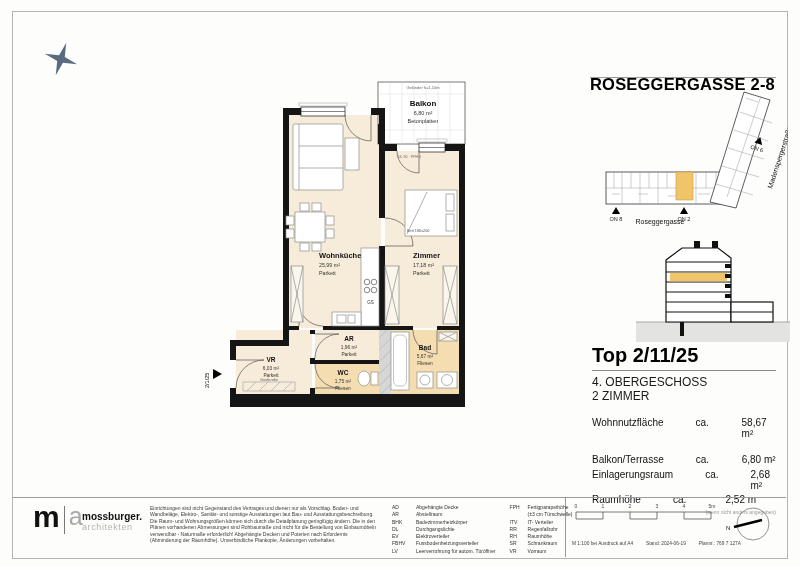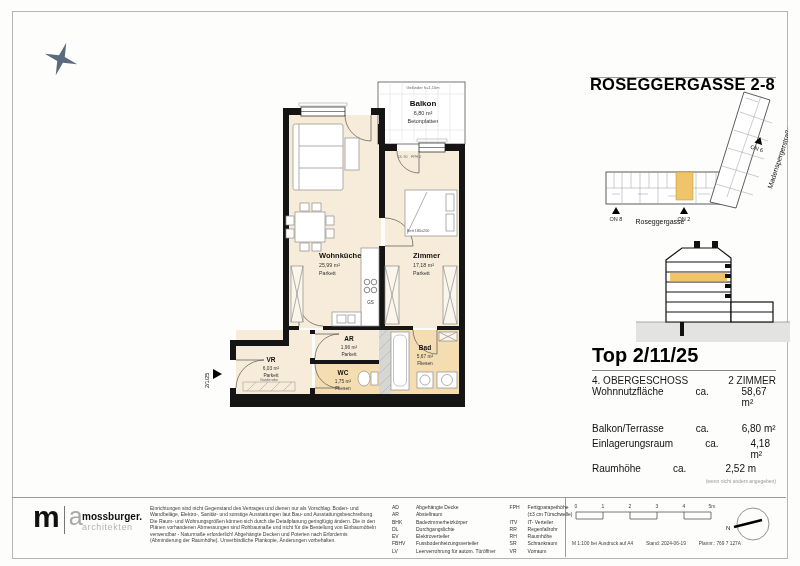--- a/index.html
+++ b/index.html
@@ -20,21 +20,21 @@
   .hline{background:#9a9a9a;height:1px;}
   .vline{background:#9a9a9a;width:1px;}
   
   #unit-block{left:592px;top:344px;width:184px;}
   #unit-title{font-size:20px;font-weight:bold;color:#000;}
   #unit-rule{height:1px;background:#888;margin:3px 0 4px 0;}
   .row{display:flex;font-size:10px;color:#111;}
   .row .lab{flex:1;}
   .row .pre{width:22px;text-align:left;}
   .row .val{width:54px;text-align:left;}
-  #unit-floor-row{font-size:10px;display:flex;justify-content:space-between;}
+  #unit-floor-row{font-size:12px;display:flex;justify-content:space-between;margin-bottom:14px;flex-direction:column;}
   #unit-rows .row{margin-bottom:3.5px;gap:32px;}
   #unit-rows .row.first{margin-bottom:15px;}
   #unit-note{font-size:5px;color:#999;text-align:right;margin-top:1px;}
   
   #arch-logo{left:33px;top:504px;display:flex;align-items:flex-start;}
   #arch-logo .m{font-size:30px;font-weight:bold;line-height:26px;color:#111;}
   #arch-logo .bar{width:1px;height:28px;background:#777;margin:2px 4px 0 4px;}
   #arch-logo .a{font-size:25px;line-height:25px;color:#a8a8a8;font-weight:400;}
   #arch-name{left:82px;top:511px;}
   #arch-name .n{font-size:10px;font-weight:bold;color:#111;}
@@ -134,21 +134,21 @@
       <span class="val">58,67 m²</span>
     </div>
     <div class="row">
       <span class="lab">Balkon/Terrasse</span>
       <span class="pre">ca.</span>
       <span class="val">6,80 m²</span>
     </div>
     <div class="row">
       <span class="lab">Einlagerungsraum</span>
       <span class="pre">ca.</span>
-      <span class="val">4,18 m²</span>
+      <span class="val">2,68 m²</span>
     </div>
     <div class="row">
       <span class="lab">Raumhöhe</span>
       <span class="pre">ca.</span>
       <span class="val">2,52 m</span>
     </div>
     <div id="unit-note">(wenn nicht anders angegeben)</div>
   </div>
 </div>
 

